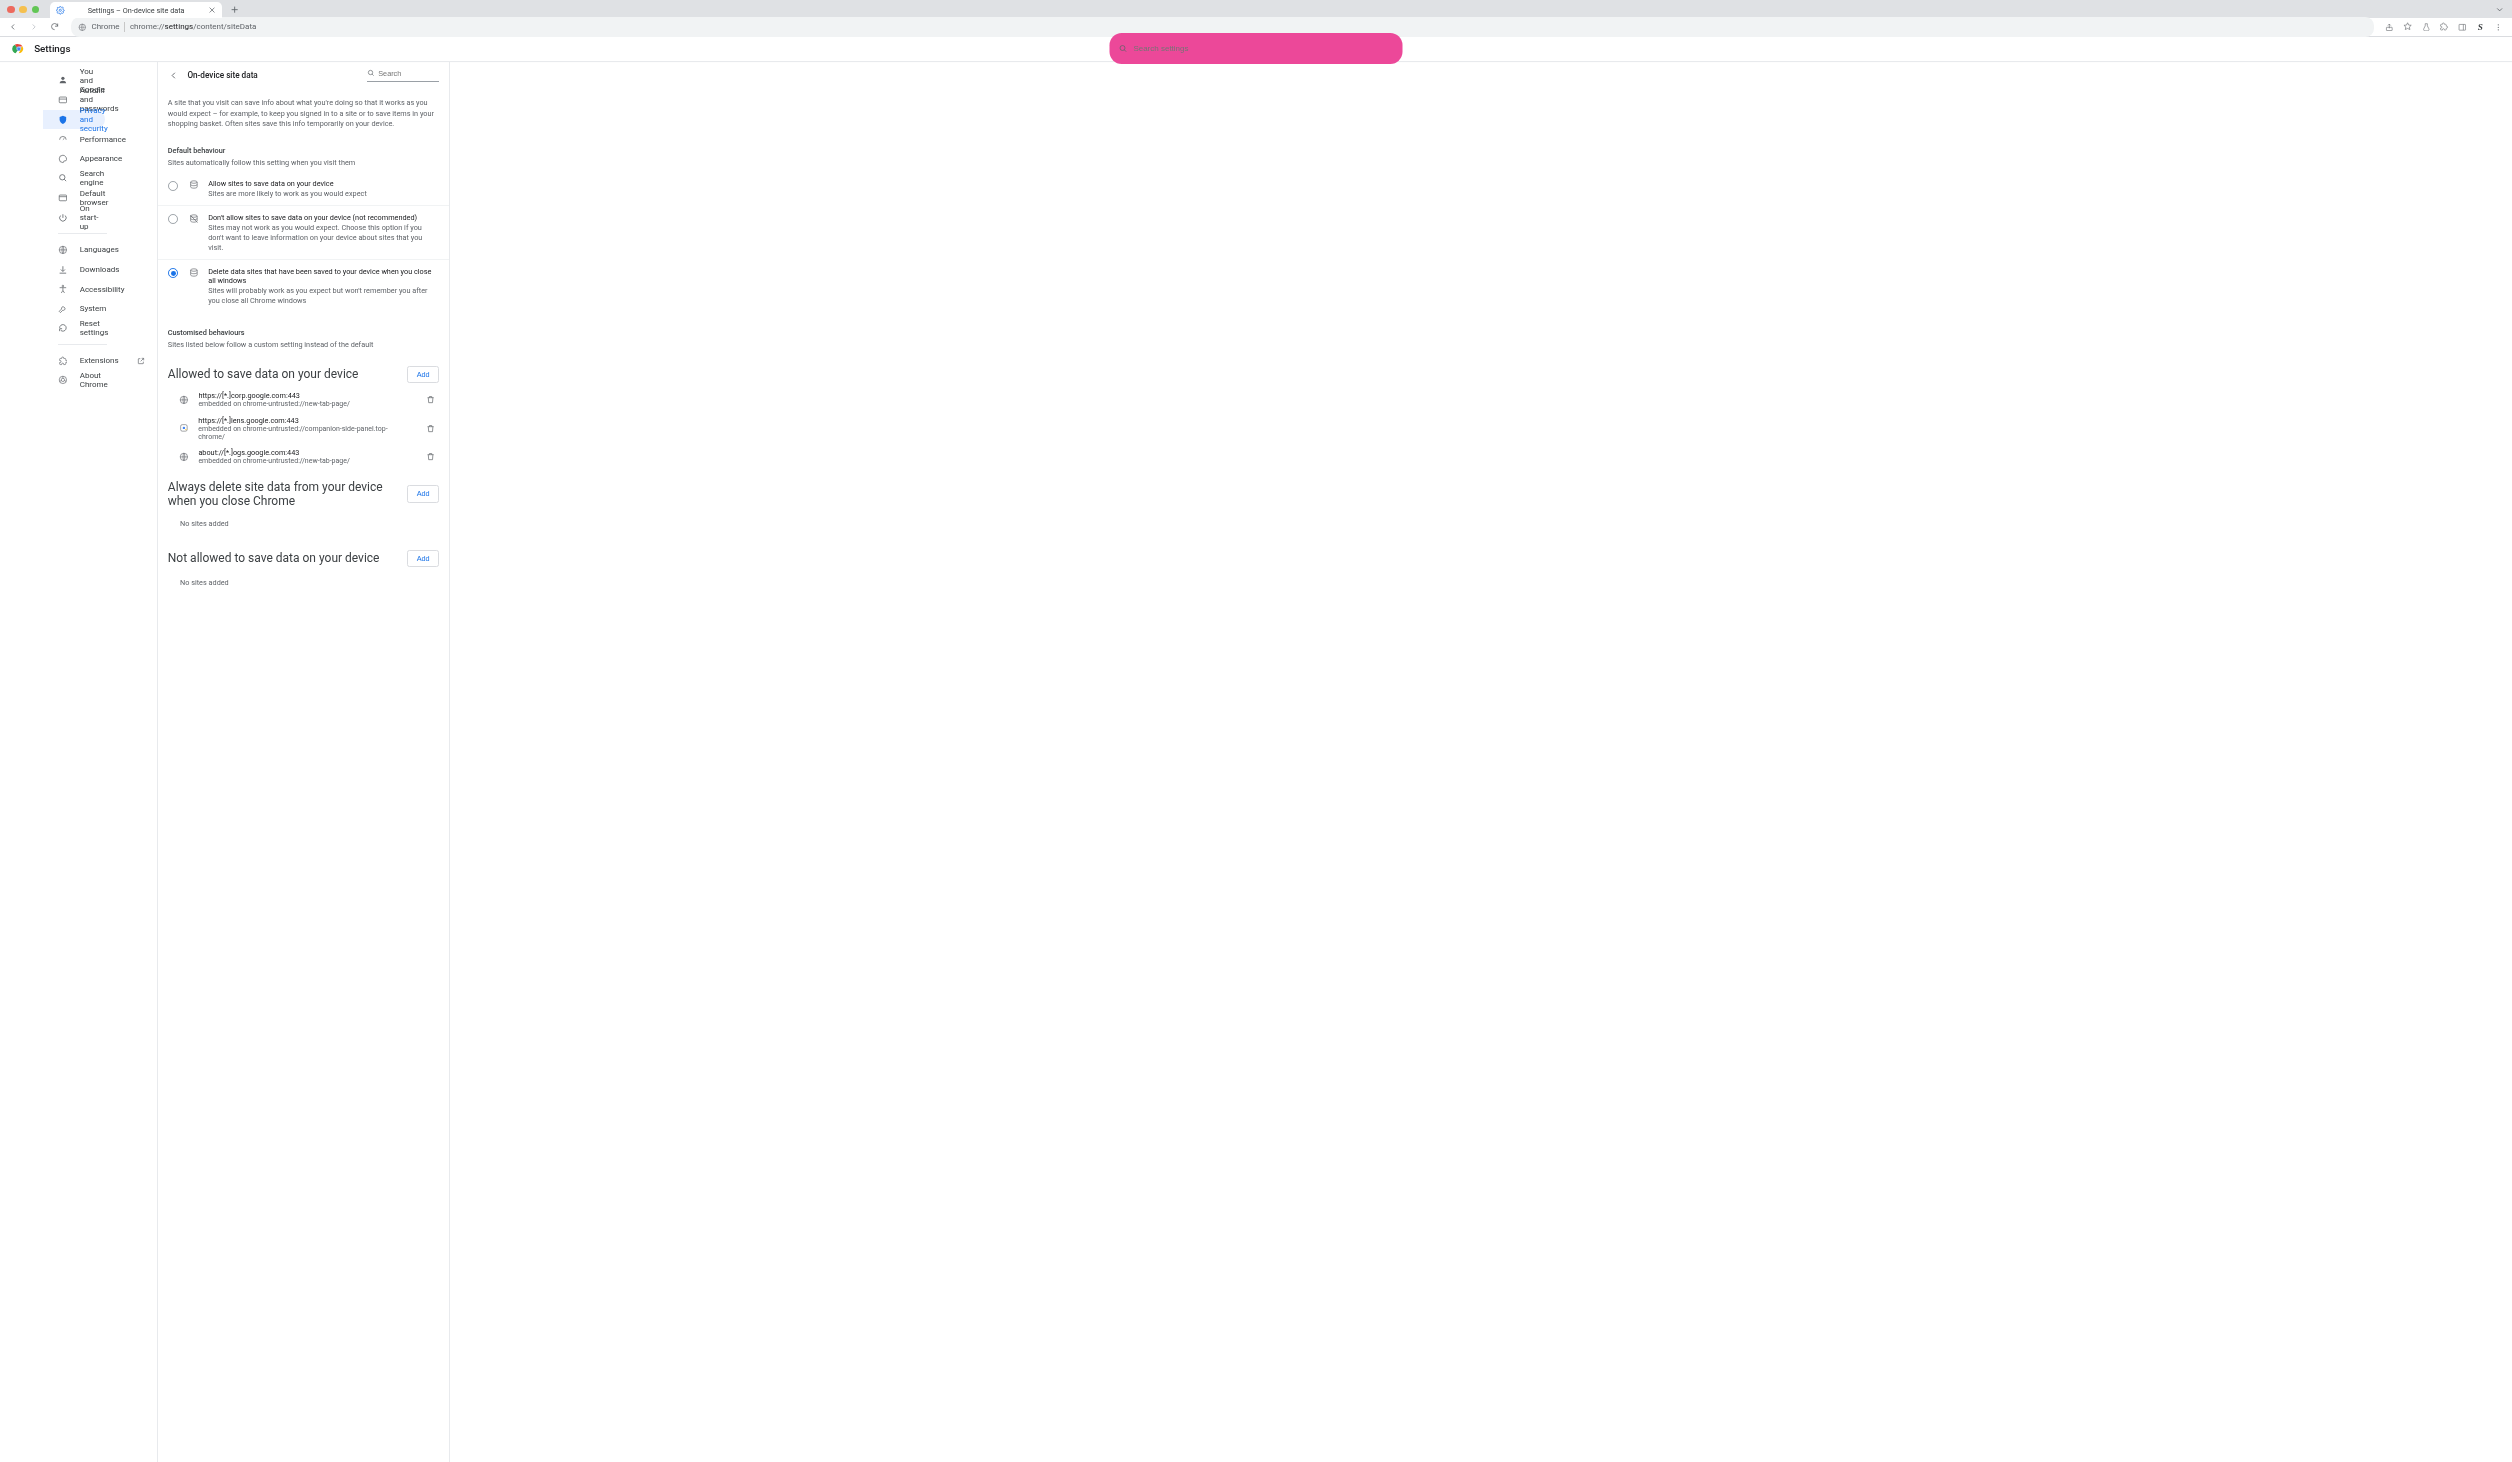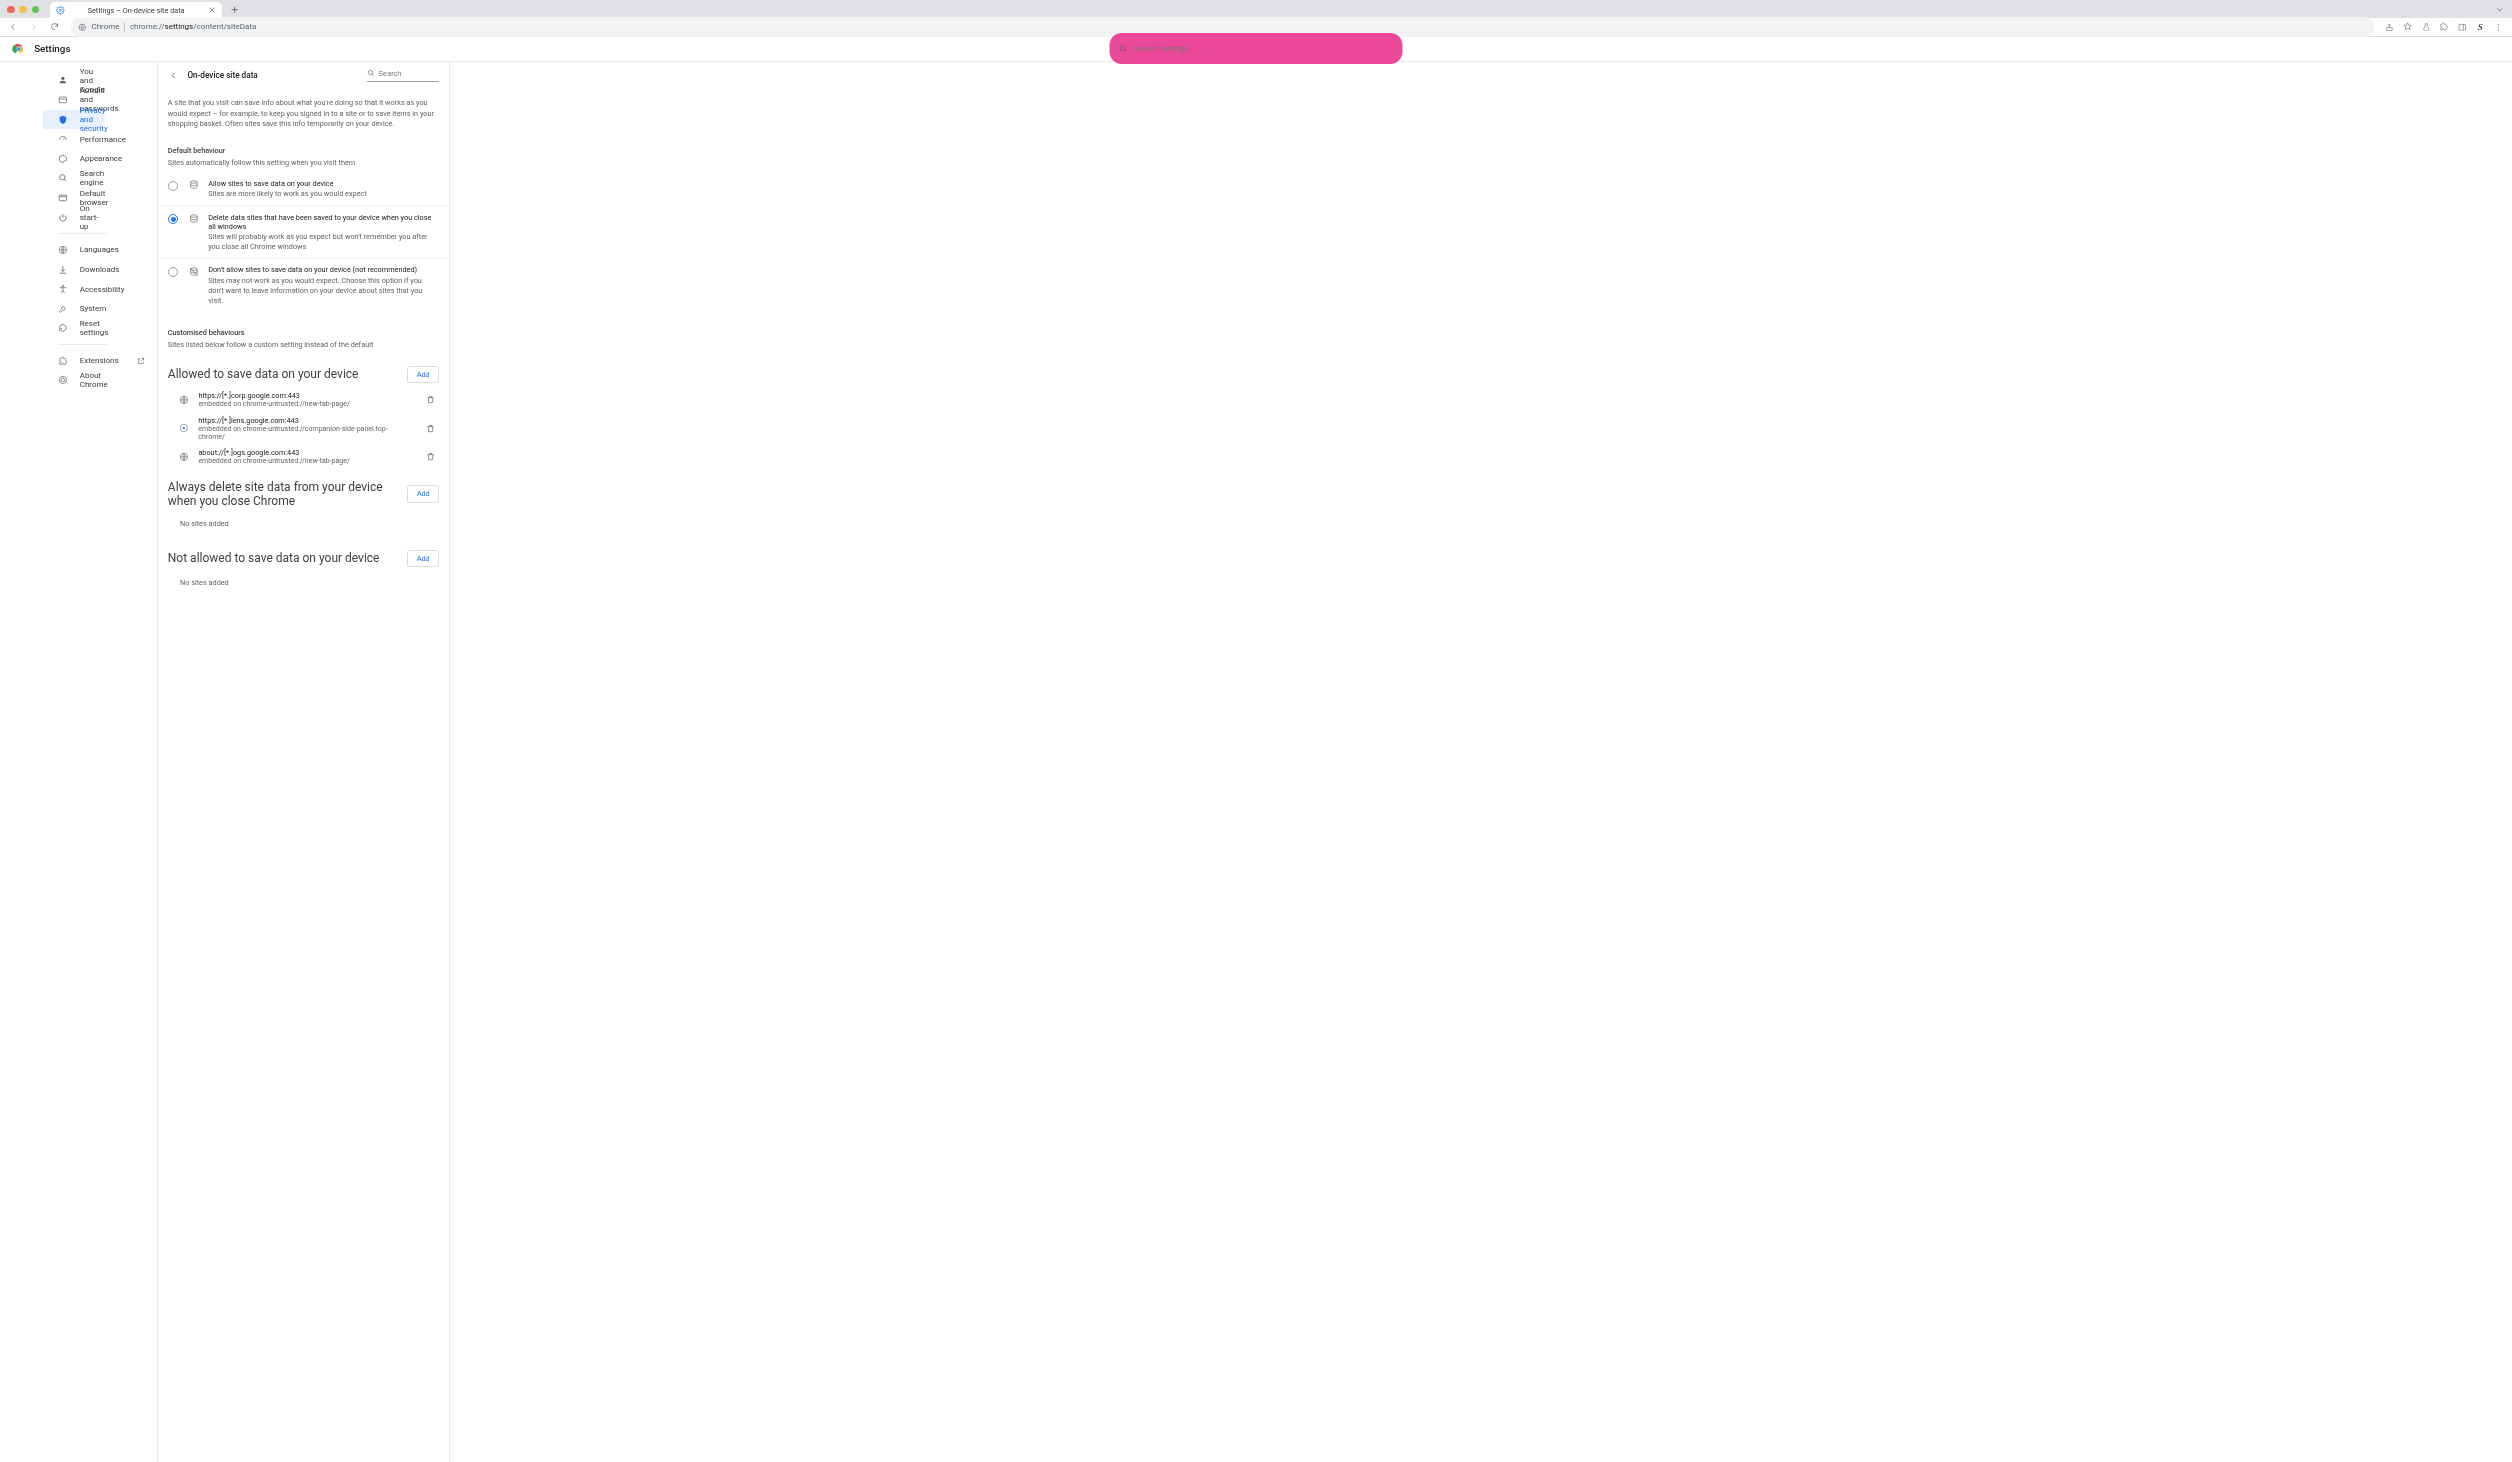--- a/index.html
+++ b/index.html
@@ -396,54 +396,54 @@
                 <path d="M4 5v6c0 1.7 3.6 3 8 3s8-1.3 8-3V5"></path>
                 <path d="M4 11v6c0 1.7 3.6 3 8 3s8-1.3 8-3v-6"></path>
               </svg>
             </div>
           <div class="radio-text">
               <div class="title">Allow sites to save data on your device</div>
               <div class="sub">Sites are more likely to work as you would expect</div>
             </div>
         </div>
         <div class="radio-row">
-          <div class="radio-outer checked">
-              <div class="circle">
-                <div class="inner"></div>
-              </div>
-            </div>
-          <div class="radio-icon">
-              <svg width="9.8" height="9.8" viewBox="0 0 24 24" fill="none" stroke="#5f6368" stroke-width="1.6">
-                <ellipse cx="12" cy="5" rx="8" ry="3"></ellipse>
-                <path d="M4 5v6c0 1.7 3.6 3 8 3s8-1.3 8-3V5"></path>
-                <path d="M4 11v6c0 1.7 3.6 3 8 3s8-1.3 8-3v-6"></path>
-              </svg>
-            </div>
-          <div class="radio-text">
-              <div class="title">Delete data sites that have been saved to your device when you close all windows</div>
-              <div class="sub">Sites will probably work as you expect but won't remember you after you close all Chrome windows</div>
-            </div>
-        </div>
-        <div class="radio-row">
           <div class="radio-outer">
               <div class="circle"></div>
             </div>
           <div class="radio-icon">
               <svg width="9.8" height="9.8" viewBox="0 0 24 24" fill="none" stroke="#5f6368" stroke-width="1.6">
                 <ellipse cx="12" cy="5" rx="8" ry="3"></ellipse>
                 <path d="M4 5v6c0 1.7 3.6 3 8 3s8-1.3 8-3V5"></path>
                 <path d="M4 11v6c0 1.7 3.6 3 8 3s8-1.3 8-3v-6"></path>
                 <line x1="3" y1="3" x2="21" y2="21"></line>
               </svg>
             </div>
           <div class="radio-text">
               <div class="title">Don't allow sites to save data on your device (not recommended)</div>
               <div class="sub">Sites may not work as you would expect. Choose this option if you don't want to leave information on your device about sites that you visit.</div>
             </div>
         </div>
+        <div class="radio-row">
+          <div class="radio-outer checked">
+              <div class="circle">
+                <div class="inner"></div>
+              </div>
+            </div>
+          <div class="radio-icon">
+              <svg width="9.8" height="9.8" viewBox="0 0 24 24" fill="none" stroke="#5f6368" stroke-width="1.6">
+                <ellipse cx="12" cy="5" rx="8" ry="3"></ellipse>
+                <path d="M4 5v6c0 1.7 3.6 3 8 3s8-1.3 8-3V5"></path>
+                <path d="M4 11v6c0 1.7 3.6 3 8 3s8-1.3 8-3v-6"></path>
+              </svg>
+            </div>
+          <div class="radio-text">
+              <div class="title">Delete data sites that have been saved to your device when you close all windows</div>
+              <div class="sub">Sites will probably work as you expect but won't remember you after you close all Chrome windows</div>
+            </div>
+        </div>
       </div>
 
       <div class="section-h">Customised behaviours</div>
       <div class="section-sub">Sites listed below follow a custom setting instead of the default</div>
 
       <div class="list-header">
         <span class="label">Allowed to save data on your device</span>
         <button class="add-btn">Add</button>
       </div>
 

